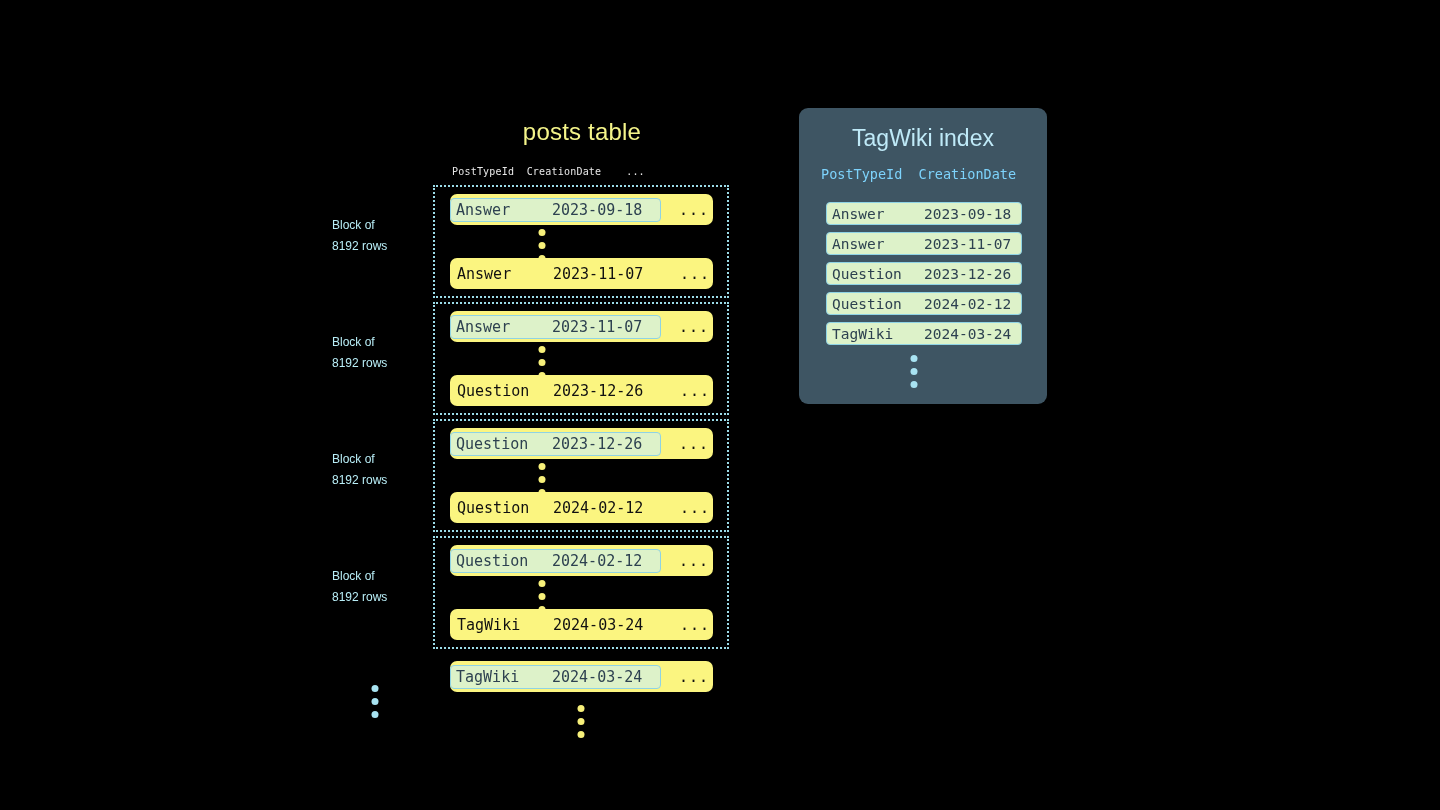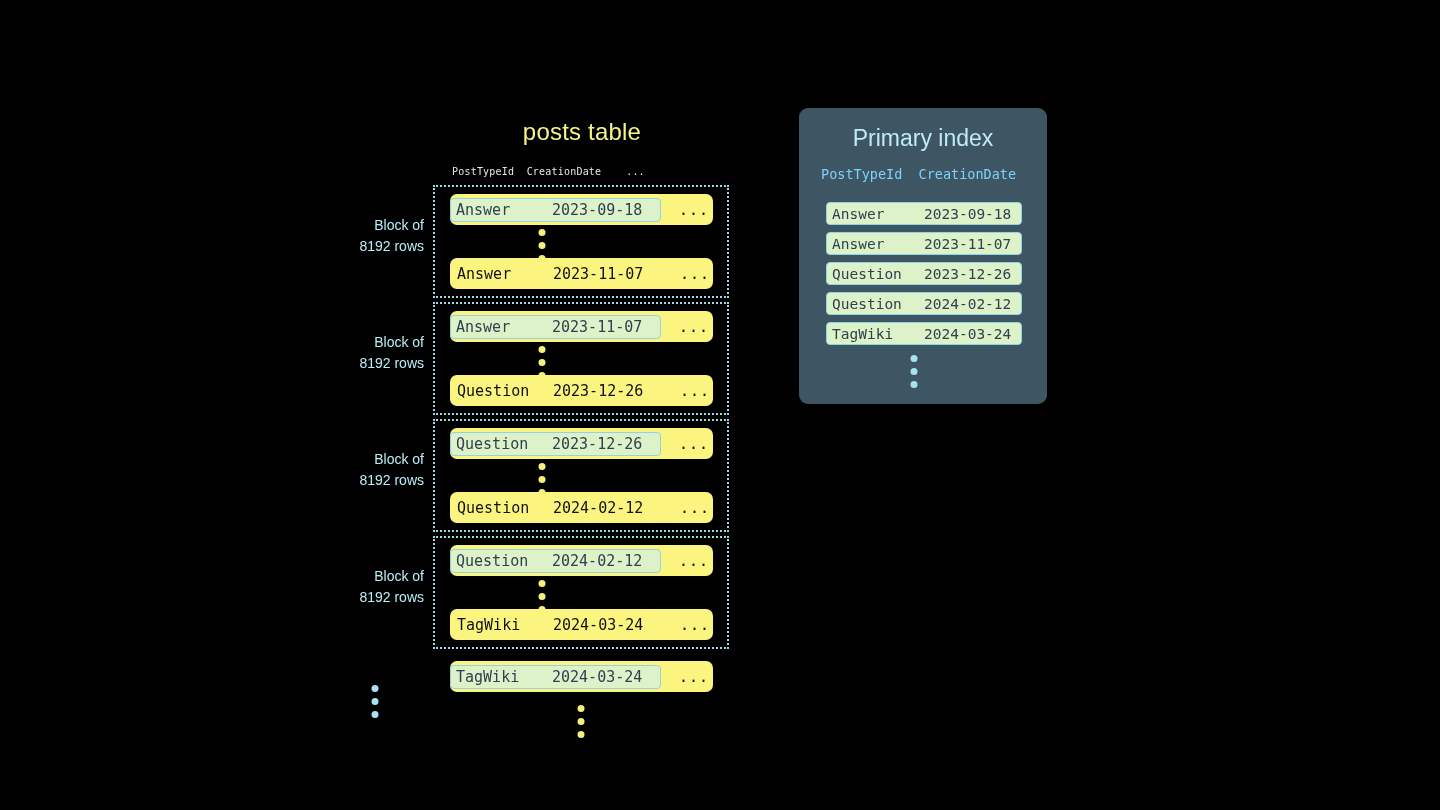--- a/index.html
+++ b/index.html
@@ -75,23 +75,23 @@
     height: 113px;
     border: 2px dotted #9bdbe8;
     box-sizing: border-box;
   }
 
   .block-label {
     position: absolute;
     left: 0px;
     top: 30px;
     width: 92px;
-    text-align: right;
+    text-align: left;
     color: #b9eef7;
-    font-size: 14px;
+    font-size: 12px;
     line-height: 21px;
     font-family: "Liberation Sans", sans-serif;
   }
 
   
   .row-pill {
     position: absolute;
     left: 118px;
     width: 263px;
     height: 31px;
@@ -398,21 +398,21 @@
     <div class="vdots blue left-dots">
       <span class="dot"></span>
       <span class="dot"></span>
       <span class="dot"></span>
     </div>
 
   </div>
 
   <div id="primary-index">
 
-    <div class="pi-title">Primary index</div>
+    <div class="pi-title">TagWiki index</div>
 
     <div class="pi-header">PostTypeId  CreationDate</div>
 
     <div class="pi-rows">
       <div class="pi-row">
         <span class="pi-type">Answer</span>
         <span class="pi-date">2023-09-18</span>
       </div>
       <div class="pi-row">
         <span class="pi-type">Answer</span>

